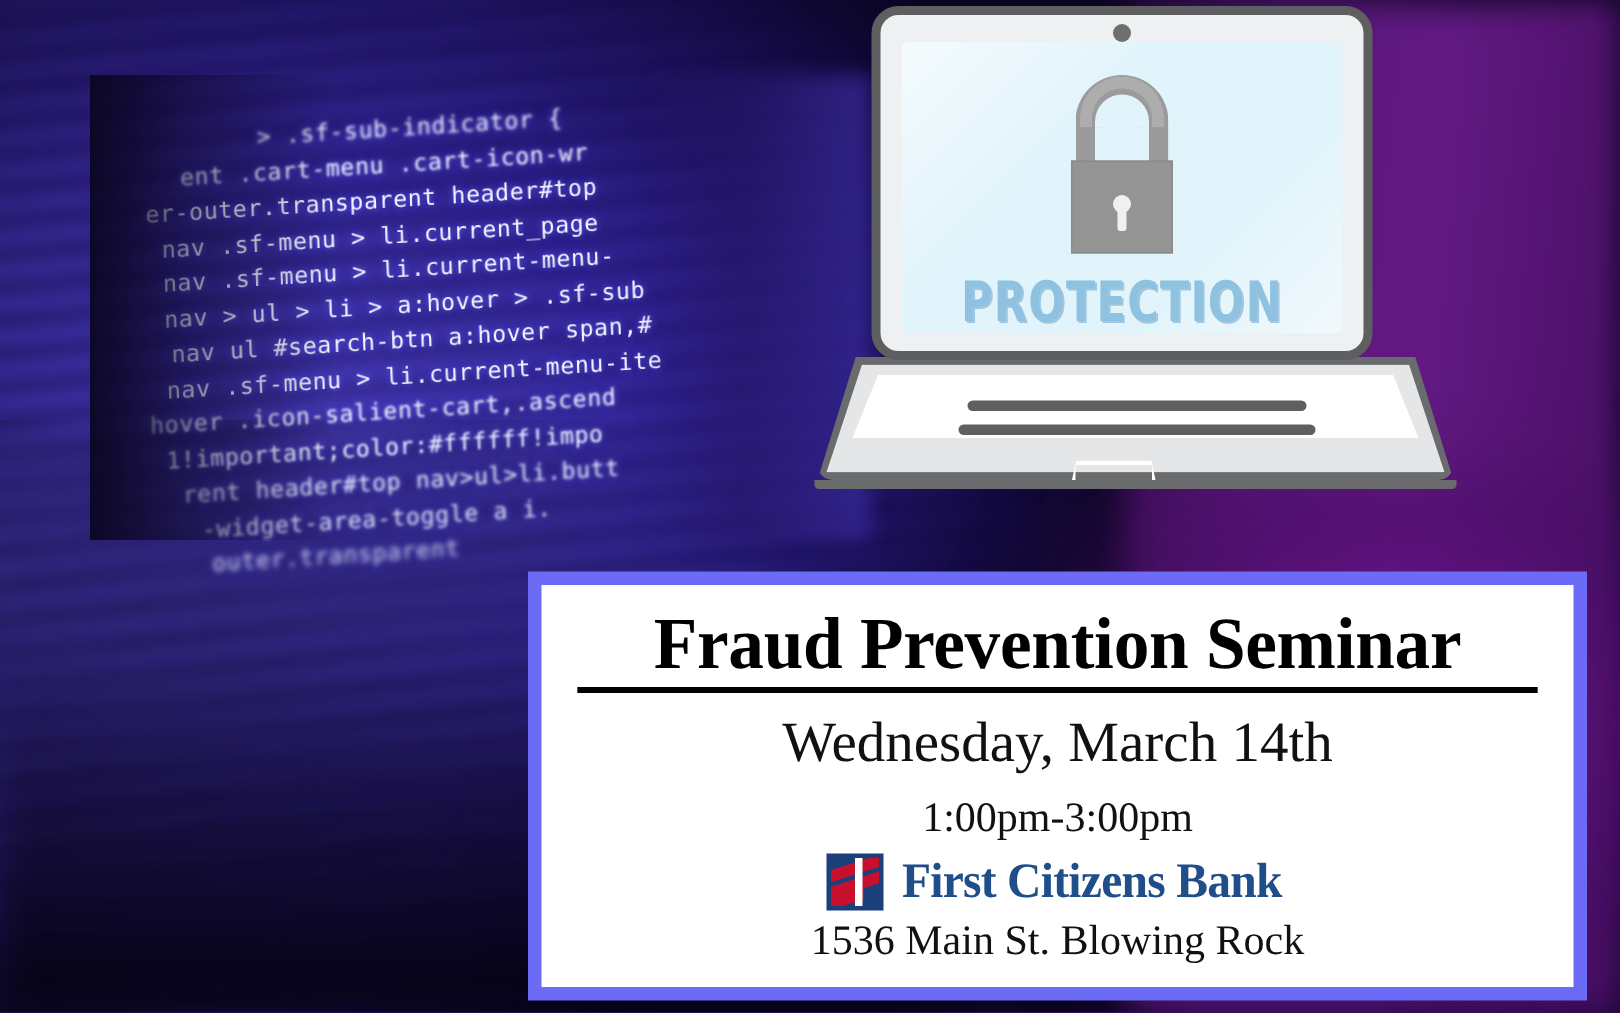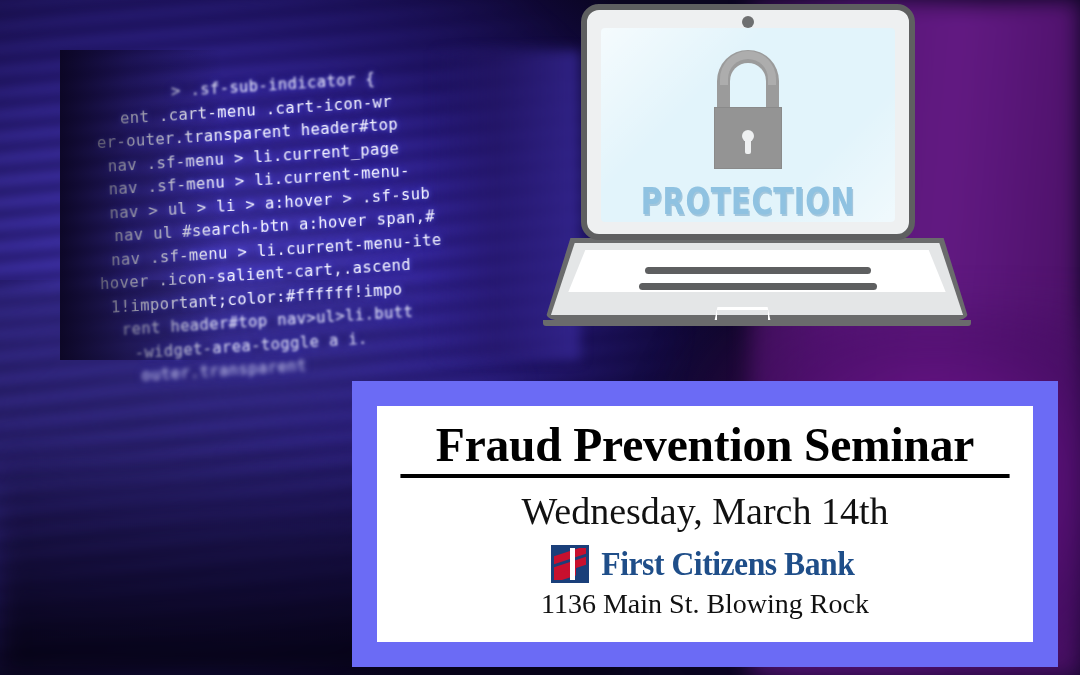--- a/index.html
+++ b/index.html
@@ -277,21 +277,21 @@
   }
 
   
   .card {
     position: absolute;
     left: 352px;
     top: 381px;
     width: 706px;
     height: 286px;
     background: #6b6bf5;
-    padding: 25px;
+    padding: 9px;
     box-sizing: border-box;
   }
   .card-inner {
     width: 100%;
     height: 100%;
     background: #ffffff;
     box-sizing: border-box;
     padding: 11px 14px 0 14px;
     text-align: center;
   }
@@ -423,28 +423,29 @@
         </div>
         <div class="protection">PROTECTION</div>
       </div>
     </div>
   </div>
 
   <div class="card">
     <div class="card-inner">
       <div class="title">Fraud Prevention Seminar</div>
       <div class="subtitle">Wednesday, March 14th</div>
+      <div class="time">1:00pm-3:00pm</div>
       <div class="logo-row">
         <div class="fc-mark">
           <div class="inner">
             <div class="fc-stripe" style="left:-6px; top:2px;  width:50px; height:8px;"></div>
             <div class="fc-stripe" style="left:-6px; top:13px; width:50px; height:8px;"></div>
             <div class="fc-stripe" style="left:-6px; top:24px; width:28px; height:8px;"></div>
             <div class="fc-white" style="left:16px; top:-4px; width:5px;  height:44px;"></div>
           </div>
         </div>
         <div class="fc-name">First Citizens Bank</div>
       </div>
-      <div class="address">1136 Main St. Blowing Rock</div>
+      <div class="address">1536 Main St. Blowing Rock</div>
     </div>
   </div>
 
 </div>
 
 </body></html>

